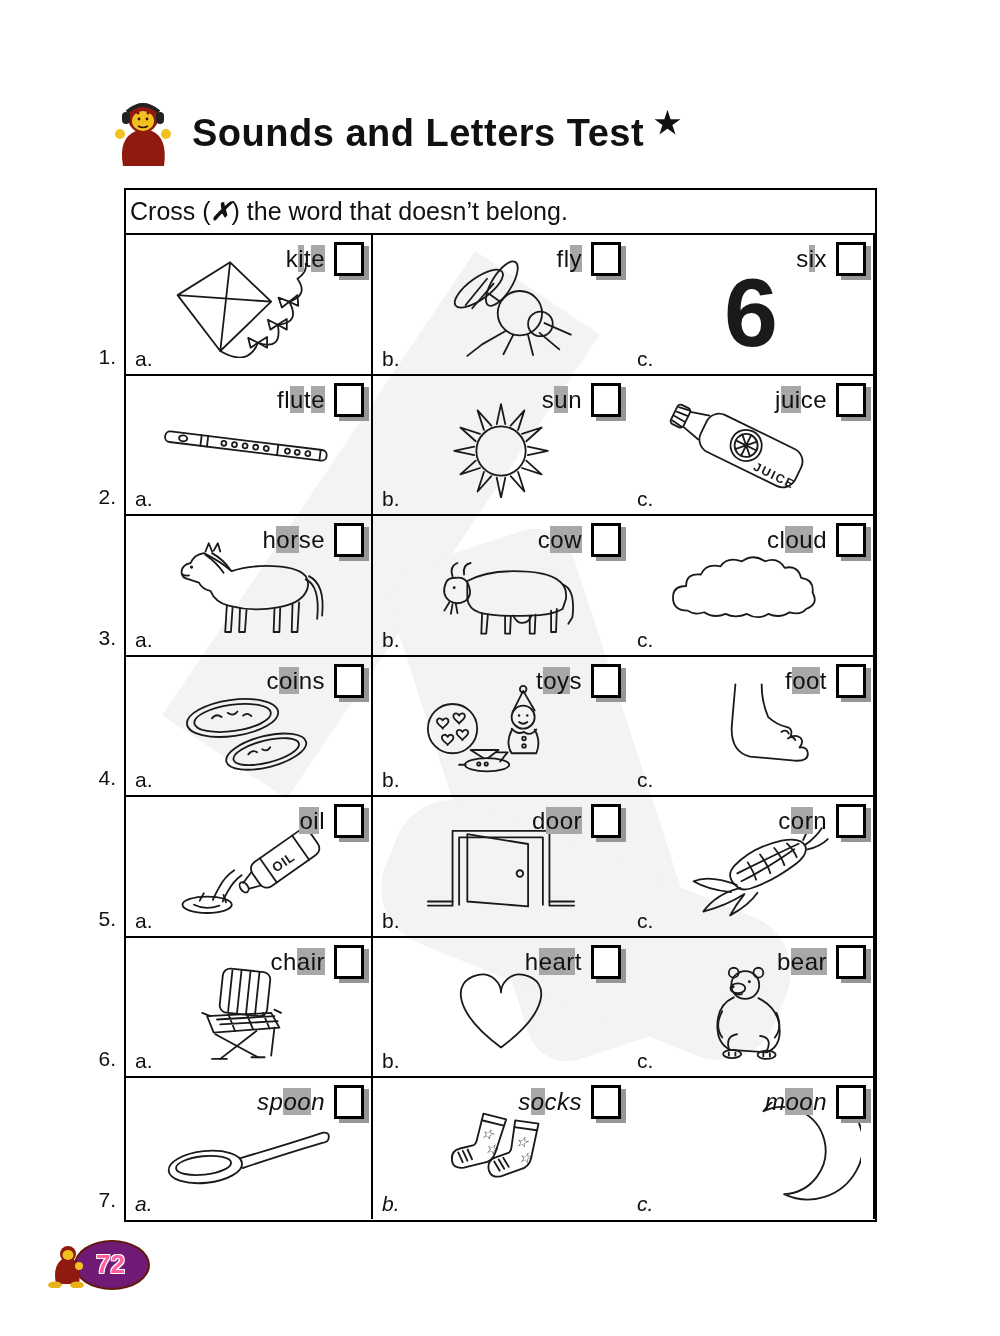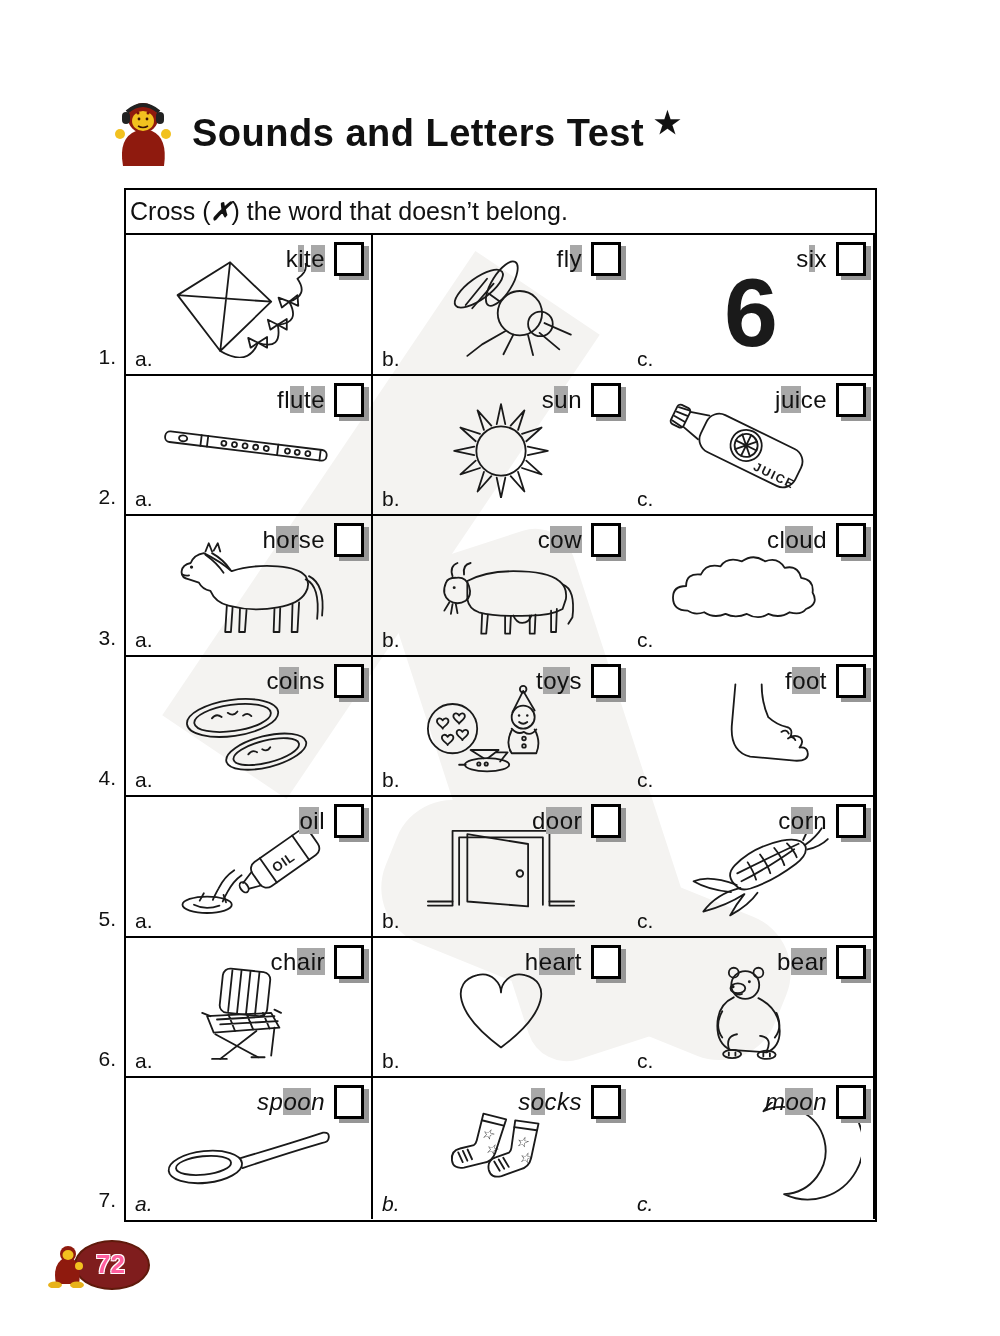--- a/index.html
+++ b/index.html
@@ -47,21 +47,21 @@
   .art .fil{fill:#1a1a1a;stroke:none;}
   .art text{stroke:none;fill:#1a1a1a;font-family:"Liberation Sans",sans-serif;}
   .art .t6{font-size:118px;font-weight:600;}
   .art .jt{font-size:15px;font-weight:700;letter-spacing:2px;}
   .art .ot{font-size:16px;font-weight:700;letter-spacing:1px;}
   .art .st{font-size:17px;}
 
   .rownum{position:absolute;left:84px;width:32px;text-align:right;font-size:21px;z-index:2;}
 
   
-  .badge{position:absolute;left:74px;top:1240px;width:72px;height:46px;background:#7f1d1d;
+  .badge{position:absolute;left:74px;top:1240px;width:72px;height:46px;background:#701a75;
          border-radius:50%;border:2px solid #5f1a0b;z-index:1;}
   .badge span{position:absolute;left:20px;top:7px;font-size:26px;font-weight:700;color:#ff5f9e;
          text-shadow:1px 1px 0 #ffffff,-1px -1px 0 #ffffff,1px -1px 0 #ffffff,-1px 1px 0 #ffffff;}
   .badge-monkey{position:absolute;left:46px;top:1244px;z-index:2;}
 </style>
 </head>
 <body>
 
 <div class="page">
 

